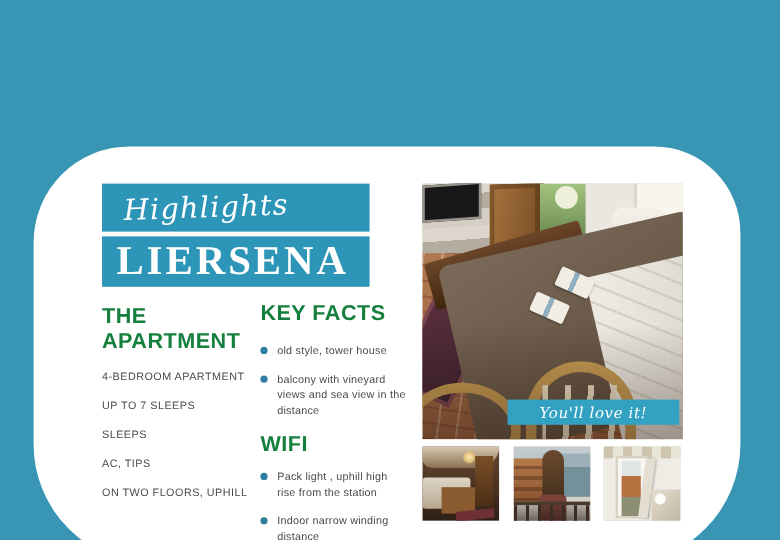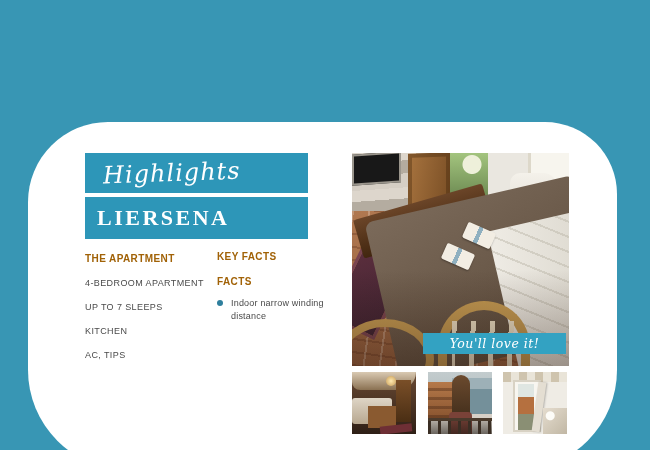--- a/index.html
+++ b/index.html
@@ -16,27 +16,27 @@
   
   .banner { position:absolute; left:57px; width:223px; background:#2D96B8; display:flex; align-items:center; }
   .banner-eyebrow { top:31px; height:40px; padding-left:18px; box-sizing:border-box; }
   .banner-eyebrow span {
     font-family:"DejaVu Serif", serif; font-style:italic; font-weight:500;
     font-size:24px; color:#ffffff; letter-spacing:1px; transform:rotate(-2deg);
   }
   .banner-title { top:75px; height:42px; padding-left:12px; box-sizing:border-box; }
   .banner-title h1 {
     margin:0; font-family:"Liberation Serif", serif; font-weight:700;
-    font-size:22px; letter-spacing:2.5px; color:#ffffff;
+    font-size:34px; letter-spacing:2.5px; color:#ffffff;
   }
   
   .col { position:absolute; }
   .col-apartment { left:57px; top:131px; width:145px; }
   .col-facts { left:189px; top:129px; width:126px; }
-  h2.section { margin:0 0 14px 0; font-size:10px; font-weight:700; color:#a16207; letter-spacing:.4px; }
+  h2.section { margin:0 0 14px 0; font-size:18px; font-weight:700; color:#15803d; letter-spacing:.4px; }
   h2.section-tips { margin:1px 0 10px 0; }
   ul { list-style:none; margin:0; padding:0; }
   .plain-list li { font-size:9px; line-height:10px; color:#4A4A4A; letter-spacing:.4px; margin-bottom:14px; }
   .bullet-list li {
     position:relative; font-size:9px; line-height:13px; color:#4A4A4A;
     letter-spacing:.2px; padding-left:14px; margin-bottom:11px; width:108px;
   }
   .bullet-list li::before {
     content:""; position:absolute; left:0; top:3px; width:6px; height:6px;
     border-radius:50%; background:#2E7F9D;
@@ -133,29 +133,35 @@
     </div>
     <div class="banner banner-title">
       <h1>LIERSENA</h1>
     </div>
 
     <section class="col col-apartment">
       <h2 class="section">THE APARTMENT</h2>
       <ul class="plain-list">
         <li>4-BEDROOM APARTMENT</li>
         <li>UP TO 7 SLEEPS</li>
-        <li>KITCHEN</li>
+        <li>SLEEPS</li>
         <li>AC, TIPS</li>
+        <li>ON TWO FLOORS, UPHILL</li>
       </ul>
     </section>
 
     <section class="col col-facts">
       <h2 class="section">KEY FACTS</h2>
-      <h2 class="section section-tips">FACTS</h2>
       <ul class="bullet-list">
+        <li>old style, tower house</li>
+        <li>balcony with vineyard views and sea view in the distance</li>
+      </ul>
+      <h2 class="section section-tips">WIFI</h2>
+      <ul class="bullet-list">
+        <li>Pack light , uphill high rise from the station</li>
         <li>Indoor narrow winding distance</li>
       </ul>
     </section>
 
     <figure class="photo photo-main" style="margin:0" aria-label="dining room with set table, open door to garden and white chair">
       <div class="m-wall"></div>
       <div class="m-tv"></div>
       <div class="m-door"></div>
       <div class="m-garden"></div>
       <div class="m-rwall"></div>

